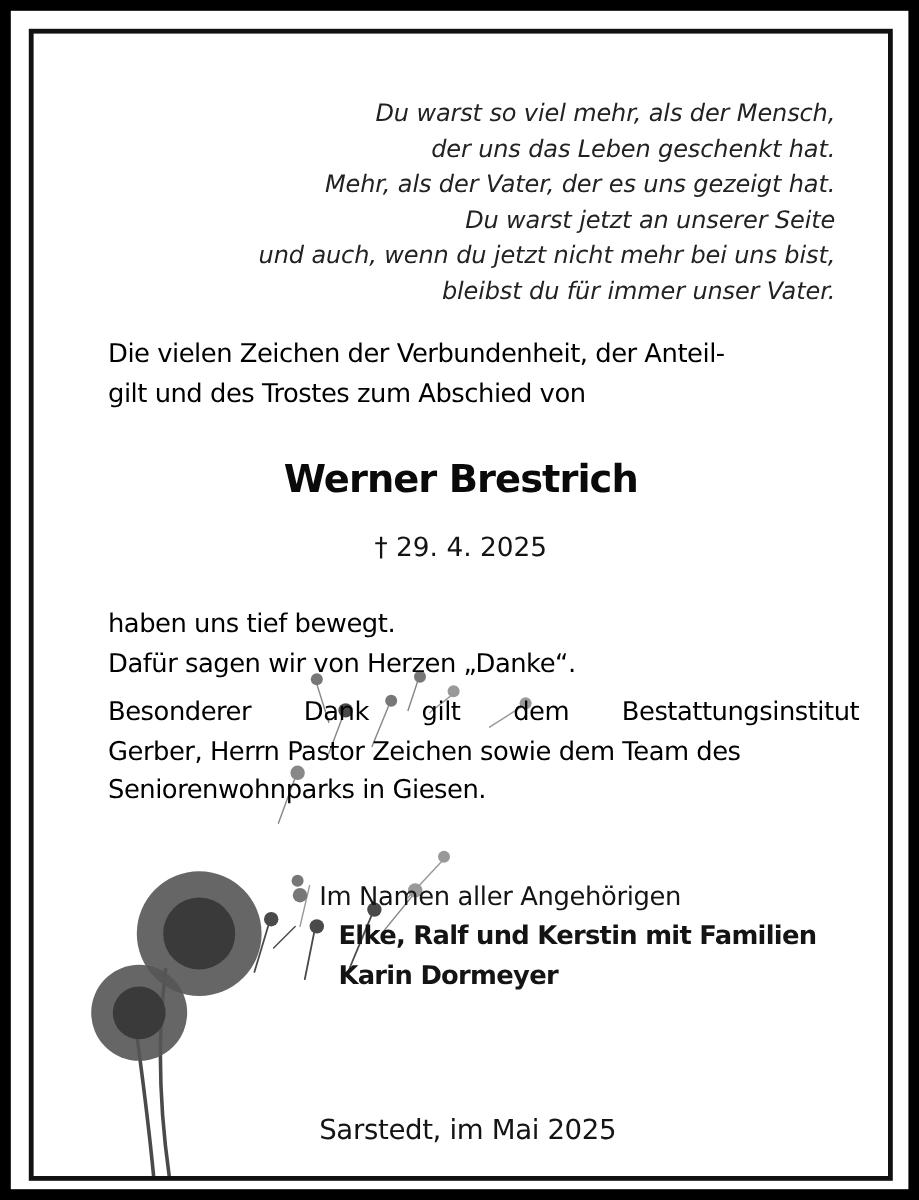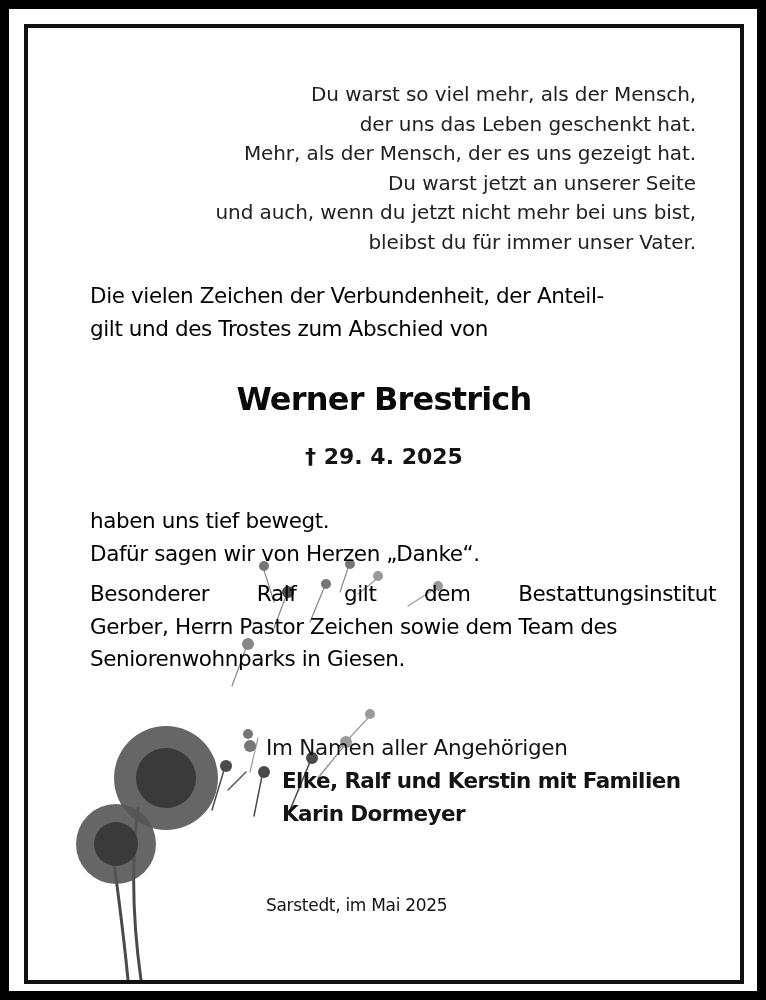--- a/index.html
+++ b/index.html
@@ -2,34 +2,34 @@
 <html><head>
 <meta charset="utf-8">
 <style>
   html, body { margin:0; padding:0; background:#000; }
   body { width:766px; height:1000px; position:relative; overflow:hidden; }
   .outer { position:absolute; left:9px; top:9px; width:748px; height:982px; background:#fff; }
   .inner { position:absolute; left:15px; top:15px; width:712px; height:952px; background:#fff;
            border:4px solid #111; box-sizing:content-box; }
   .doc { position:absolute; left:0; top:0; width:712px; height:952px; color:#111;
          font-family:"DejaVu Sans", sans-serif; }
-  .poem { position:absolute; right:44px; top:52px; text-align:right; 
+  .poem { position:absolute; right:44px; top:52px; text-align:right; font-style:italic;
           font-size:20px; line-height:29.5px; color:#222; letter-spacing:-0.1px; }
   .poem div { white-space:nowrap; }
   .p { position:absolute; left:62px; font-size:21.5px; line-height:32.5px; white-space:nowrap; color:#000000; letter-spacing:-0.4px; }
   .intro { top:252px; }
   .name { position:absolute; left:0; width:100%; top:352px; text-align:center; font-size:32px;
           font-weight:bold; letter-spacing:-0.8px; color:#0a0a0a; }
-  .date { position:absolute; left:0; width:100%; top:416px; text-align:center; font-size:22px; color:#141414;font-weight:bold; }
+  .date { position:absolute; left:0; width:100%; top:416px; text-align:center; font-size:22px; color:#141414; }
   .thanks { top:465px;margin-top:12px; }
   .special { top:550px; width:626px; }
   .special .just { text-align:justify; text-align-last:justify; white-space:normal; display:block; width:626px; }
   .sign { position:absolute; left:238px; top:703px; font-size:21.5px; line-height:33px; color:#141414; letter-spacing:-0.3px; }
   .sign .bold { font-weight:bold; letter-spacing:-0.6px;margin-left:16px; }
-  .place { position:absolute; left:238px; top:867px; font-size:17px; color:#141414; letter-spacing:-0.3px; }
+  .place { position:absolute; left:238px; top:901px; font-size:23px; color:#141414; letter-spacing:-0.3px; }
   .flower { position:absolute; left:0; top:520px; width:460px; height:432px; pointer-events:none; }
 </style>
 </head>
 <body>
 
 <div class="outer">
   <div class="inner">
     <div class="doc">
 
       <svg class="flower" viewBox="0 0 460 432" xmlns="http://www.w3.org/2000/svg">
@@ -73,41 +73,41 @@
           <circle cx="350" cy="28" r="5" fill="#999"></circle>
           <circle cx="410" cy="38" r="5" fill="#999"></circle>
           <circle cx="342" cy="166" r="5" fill="#999"></circle>
           <circle cx="220" cy="186" r="5" fill="#777"></circle>
         </g>
       </svg>
 
       <div class="poem">
         <div>Du warst so viel mehr, als der Mensch,</div>
         <div>der uns das Leben geschenkt hat.</div>
-        <div>Mehr, als der Mensch, der es uns gezeigt hat.</div>
+        <div>Mehr, als der Vater, der es uns gezeigt hat.</div>
         <div>Du warst jetzt an unserer Seite</div>
         <div>und auch, wenn du jetzt nicht mehr bei uns bist,</div>
         <div>bleibst du für immer unser Vater.</div>
       </div>
 
       <div class="p intro">
         <div>Die vielen Zeichen der Verbundenheit, der Anteil-</div>
         <div>gilt und des Trostes zum Abschied von</div>
       </div>
 
       <div class="name">Werner Brestrich</div>
       <div class="date">† 29. 4. 2025</div>
 
       <div class="p thanks">
         <div>haben uns tief bewegt.</div>
         <div>Dafür sagen wir von Herzen „Danke“.</div>
       </div>
 
       <div class="p special">
-        <div class="just">Besonderer Ralf gilt dem Bestattungsinstitut</div>
+        <div class="just">Besonderer Dank gilt dem Bestattungsinstitut</div>
         <div>Gerber, Herrn Pastor Zeichen sowie dem Team des</div>
         <div>Seniorenwohnparks in Giesen.</div>
       </div>
 
       <div class="sign">
         <div>Im Namen aller Angehörigen</div>
         <div class="bold">Elke, Ralf und Kerstin mit Familien</div>
         <div class="bold">Karin Dormeyer</div>
       </div>
 

